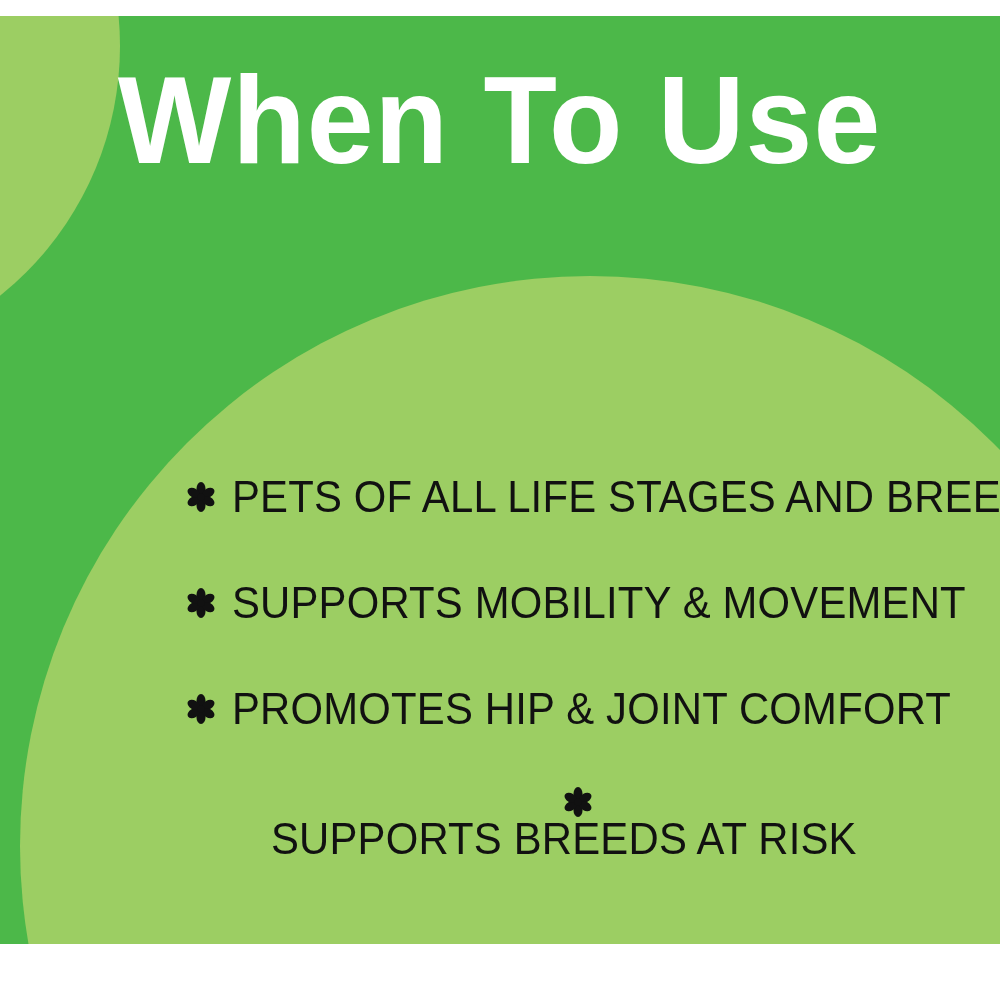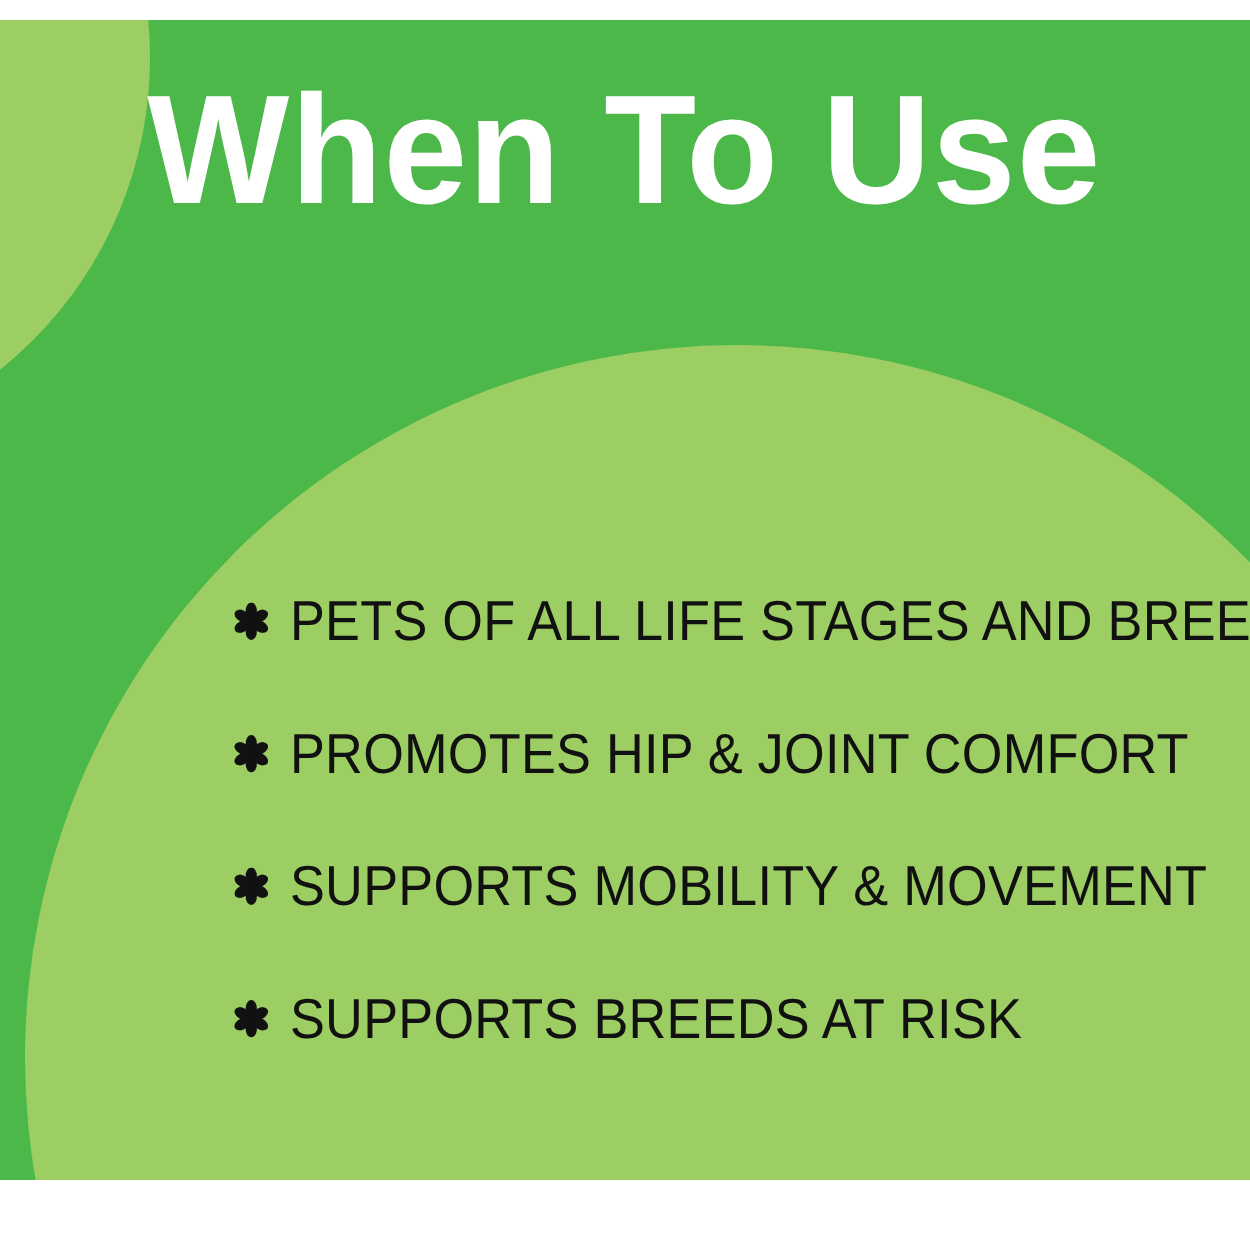--- a/index.html
+++ b/index.html
@@ -61,21 +61,21 @@
     padding: 0;
     list-style: none;
     z-index: 5;
   }
   .benefit-item {
     display: flex;
     align-items: center;
     height: 56px;
     margin-bottom: 50px;
   }
-  .benefit-item:last-child { margin-bottom: 0; }
+  .benefit-item:last-child { margin-bottom: 0; flex-direction: column; }
 
   .bullet-icon {
     flex: 0 0 auto;
     width: 30px;
     height: 30px;
     margin-right: 16px;
     display: block;
     position: relative;
     top: 1px;
   }
@@ -134,38 +134,38 @@
             <ellipse cx="50" cy="22" rx="15" ry="22"></ellipse>
             <ellipse cx="50" cy="78" rx="15" ry="22"></ellipse>
             <ellipse cx="50" cy="22" rx="15" ry="22" transform="rotate(60 50 50)"></ellipse>
             <ellipse cx="50" cy="78" rx="15" ry="22" transform="rotate(60 50 50)"></ellipse>
             <ellipse cx="50" cy="22" rx="15" ry="22" transform="rotate(120 50 50)"></ellipse>
             <ellipse cx="50" cy="78" rx="15" ry="22" transform="rotate(120 50 50)"></ellipse>
             <circle cx="50" cy="50" r="12"></circle>
           </g>
         </svg>
       </span>
-      <span class="benefit-text" style="color: rgb(17, 17, 17);">PROMOTES HIP &amp; JOINT COMFORT</span>
+      <span class="benefit-text" style="color: rgb(17, 17, 17);">SUPPORTS MOBILITY &amp; MOVEMENT</span>
     </li>
 
     <li class="benefit-item">
       <span class="bullet-icon">
         <svg viewBox="0 0 100 100" xmlns="http://www.w3.org/2000/svg" aria-hidden="true">
           <g fill="#111111">
             <ellipse cx="50" cy="22" rx="15" ry="22"></ellipse>
             <ellipse cx="50" cy="78" rx="15" ry="22"></ellipse>
             <ellipse cx="50" cy="22" rx="15" ry="22" transform="rotate(60 50 50)"></ellipse>
             <ellipse cx="50" cy="78" rx="15" ry="22" transform="rotate(60 50 50)"></ellipse>
             <ellipse cx="50" cy="22" rx="15" ry="22" transform="rotate(120 50 50)"></ellipse>
             <ellipse cx="50" cy="78" rx="15" ry="22" transform="rotate(120 50 50)"></ellipse>
             <circle cx="50" cy="50" r="12"></circle>
           </g>
         </svg>
       </span>
-      <span class="benefit-text" style="color: rgb(17, 17, 17);">SUPPORTS MOBILITY &amp; MOVEMENT</span>
+      <span class="benefit-text" style="color: rgb(17, 17, 17);">PROMOTES HIP &amp; JOINT COMFORT</span>
     </li>
 
 
     <li class="benefit-item">
       <span class="bullet-icon">
         <svg viewBox="0 0 100 100" xmlns="http://www.w3.org/2000/svg" aria-hidden="true">
           <g fill="#111111">
             <ellipse cx="50" cy="22" rx="15" ry="22"></ellipse>
             <ellipse cx="50" cy="78" rx="15" ry="22"></ellipse>
             <ellipse cx="50" cy="22" rx="15" ry="22" transform="rotate(60 50 50)"></ellipse>

